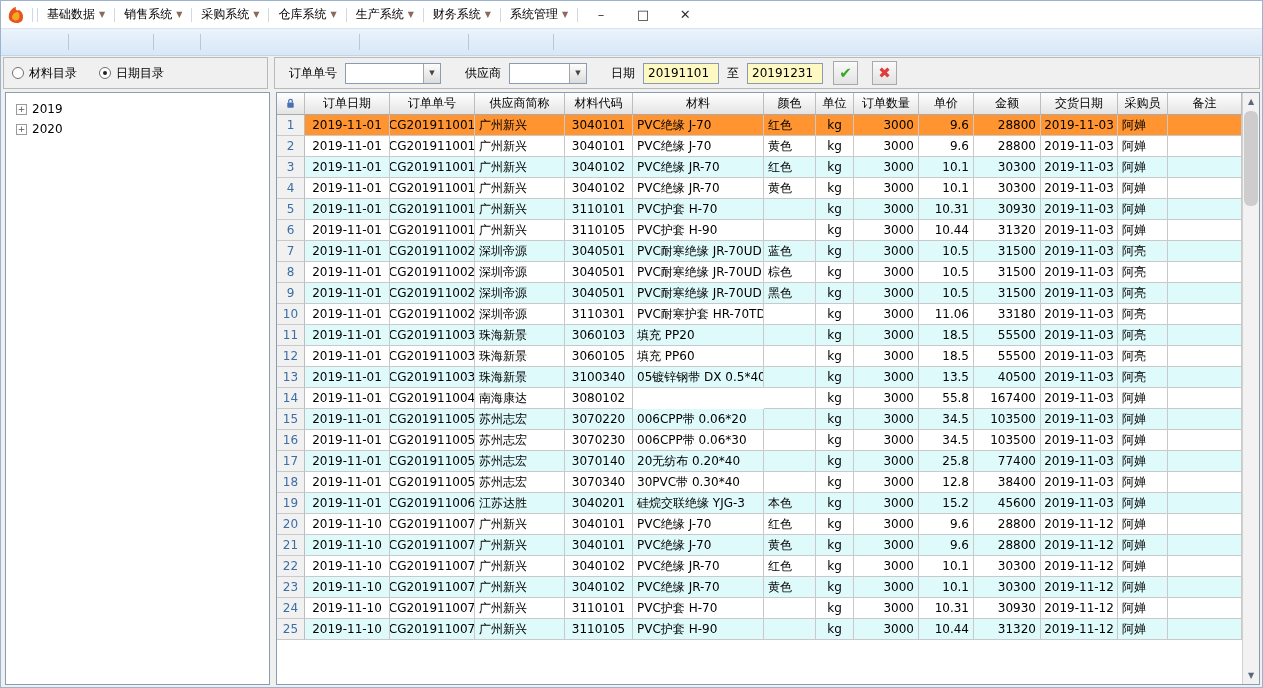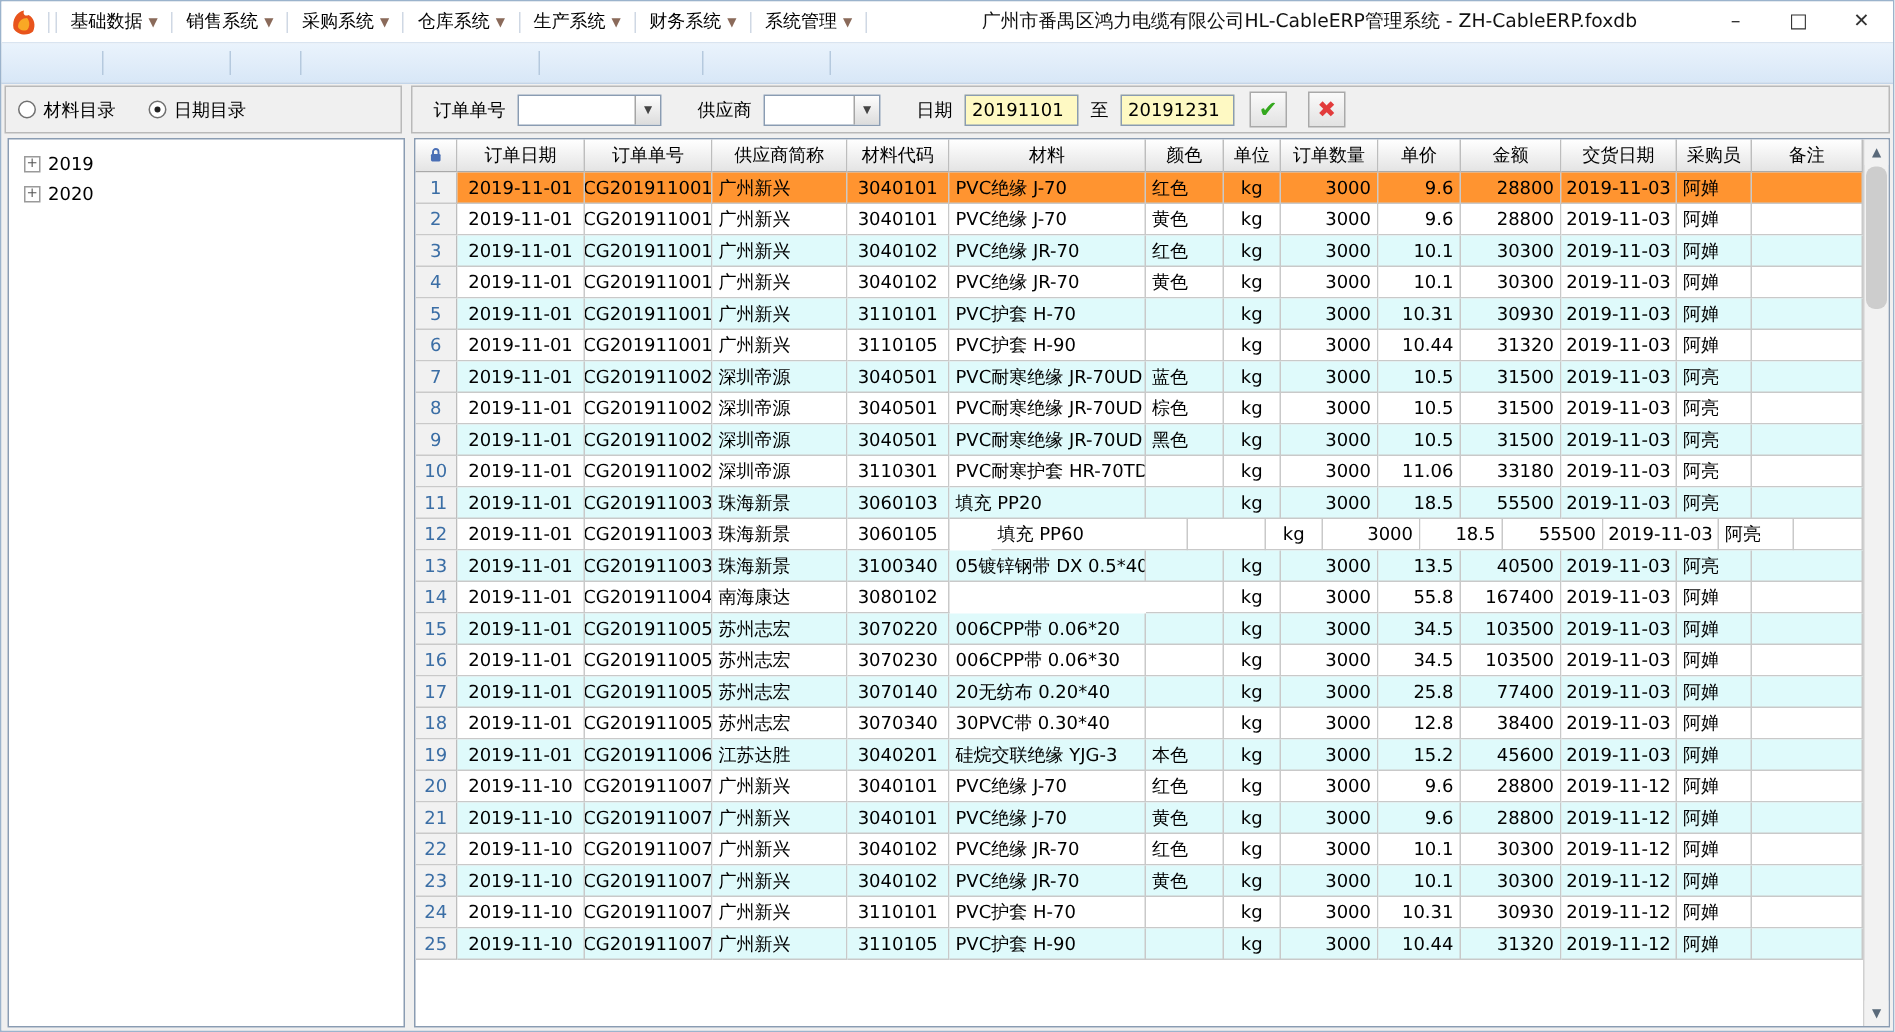--- a/index.html
+++ b/index.html
@@ -130,21 +130,20 @@
           <span>财务系统</span>
           <span class="menu-caret">▼</span>
         </span>
         <span class="mini-sep"></span>
         <span class="menu-item">
           <span>系统管理</span>
           <span class="menu-caret">▼</span>
         </span>
         <span class="mini-sep"></span>
       </div>
-    <div class="win-title">广州市番禺区鸿力电缆有限公司HL-CableERP管理系统 - ZH-CableERP.foxdb</div>
     <div class="win-controls">
       <div class="win-btn">–</div>
       <div class="win-btn">□</div>
       <div class="win-btn close">✕</div>
     </div>
   </div>
 
   <div class="toolbar">
       <span class="tool-btn">
         <span class="tool-ico"><svg viewBox="0 0 15 15" width="15" height="15">
@@ -455,21 +454,21 @@
             <div class="gcell ac" style="width: 77px;">2019-11-03</div>
             <div class="gcell al" style="width: 50px;">阿亮</div>
             <div class="gcell al flexcell"></div>
           </div>
           <div class="grow even">
             <div class="gcell rownum">12</div>
             <div class="gcell ac" style="width: 85px;">2019-11-01</div>
             <div class="gcell ac" style="width: 85px;">CG201911003</div>
             <div class="gcell al" style="width: 90px;">珠海新景</div>
             <div class="gcell ac" style="width: 68px;">3060105</div>
-            <div class="gcell al" style="width: 131px; margin-left: 28px;">填充 PP60</div>
+            <div class="gcell al" style="width: 131px;">填充 PP60</div>
             <div class="gcell al" style="width: 52px;"></div>
             <div class="gcell ac" style="width: 38px;">kg</div>
             <div class="gcell ar" style="width: 65px;">3000</div>
             <div class="gcell ar" style="width: 55px;">18.5</div>
             <div class="gcell ar" style="width: 67px;">55500</div>
             <div class="gcell ac" style="width: 77px;">2019-11-03</div>
             <div class="gcell al" style="width: 50px;">阿亮</div>
             <div class="gcell al flexcell"></div>
           </div>
           <div class="grow odd">

